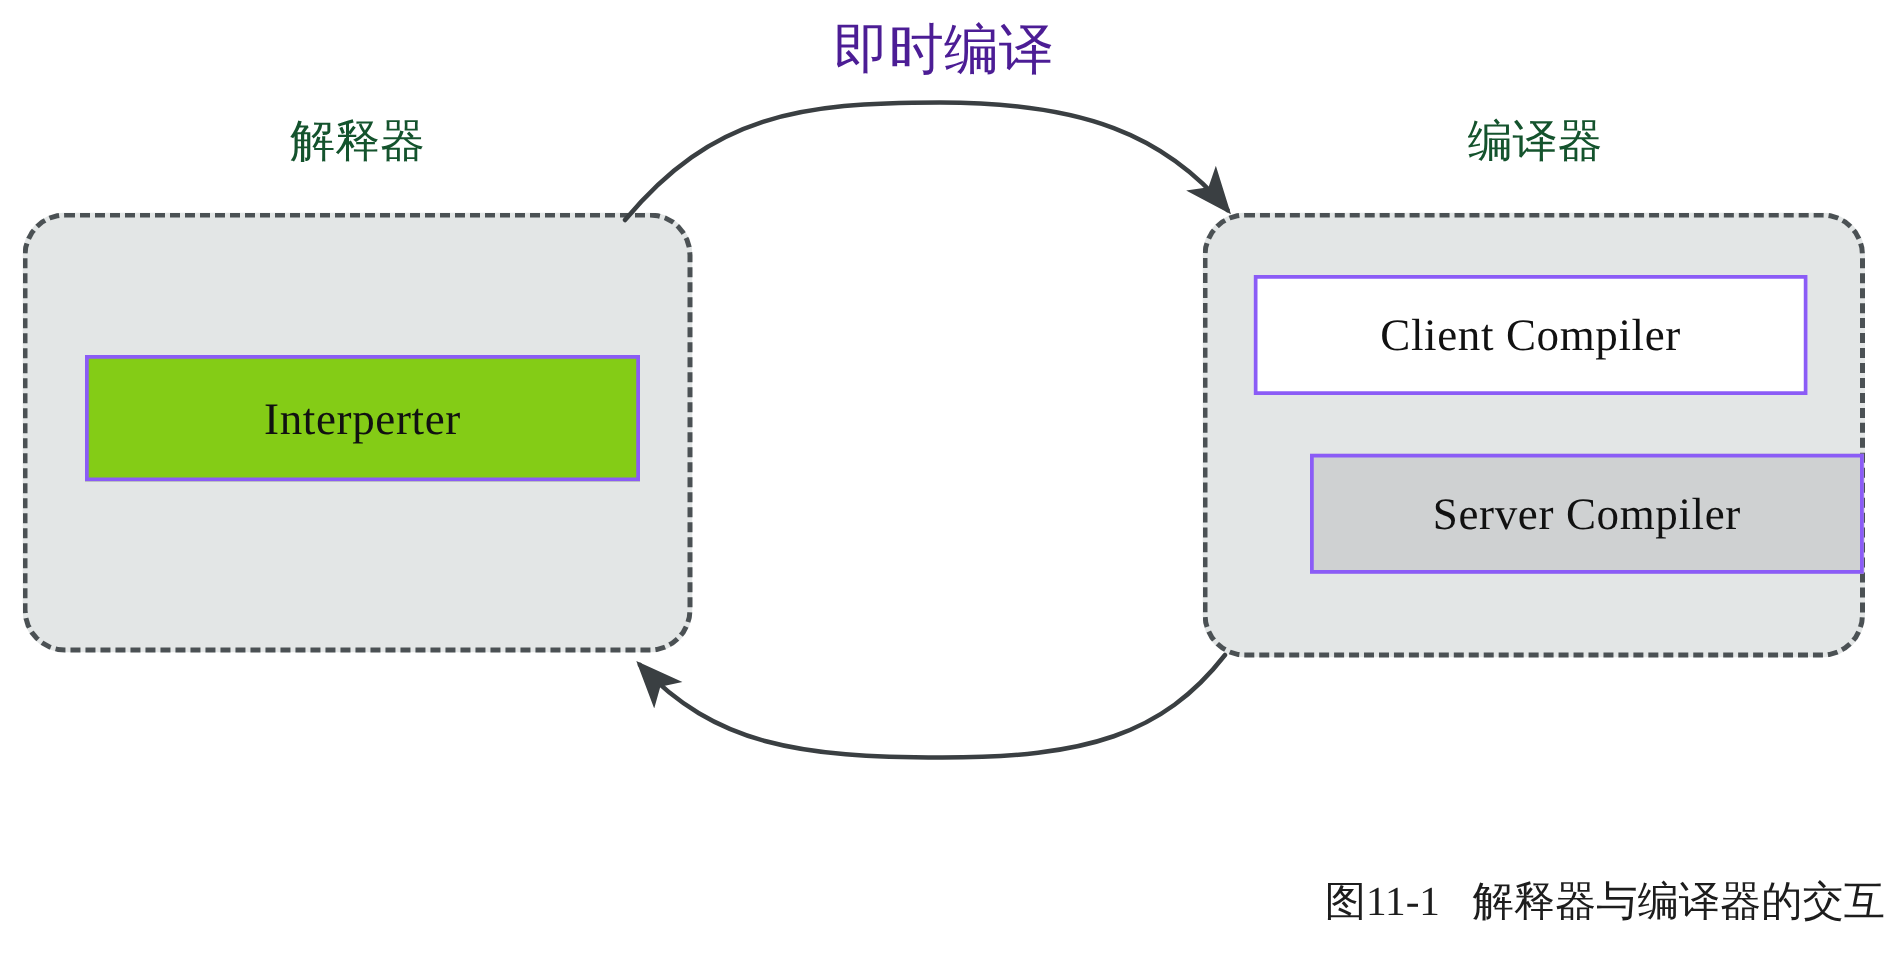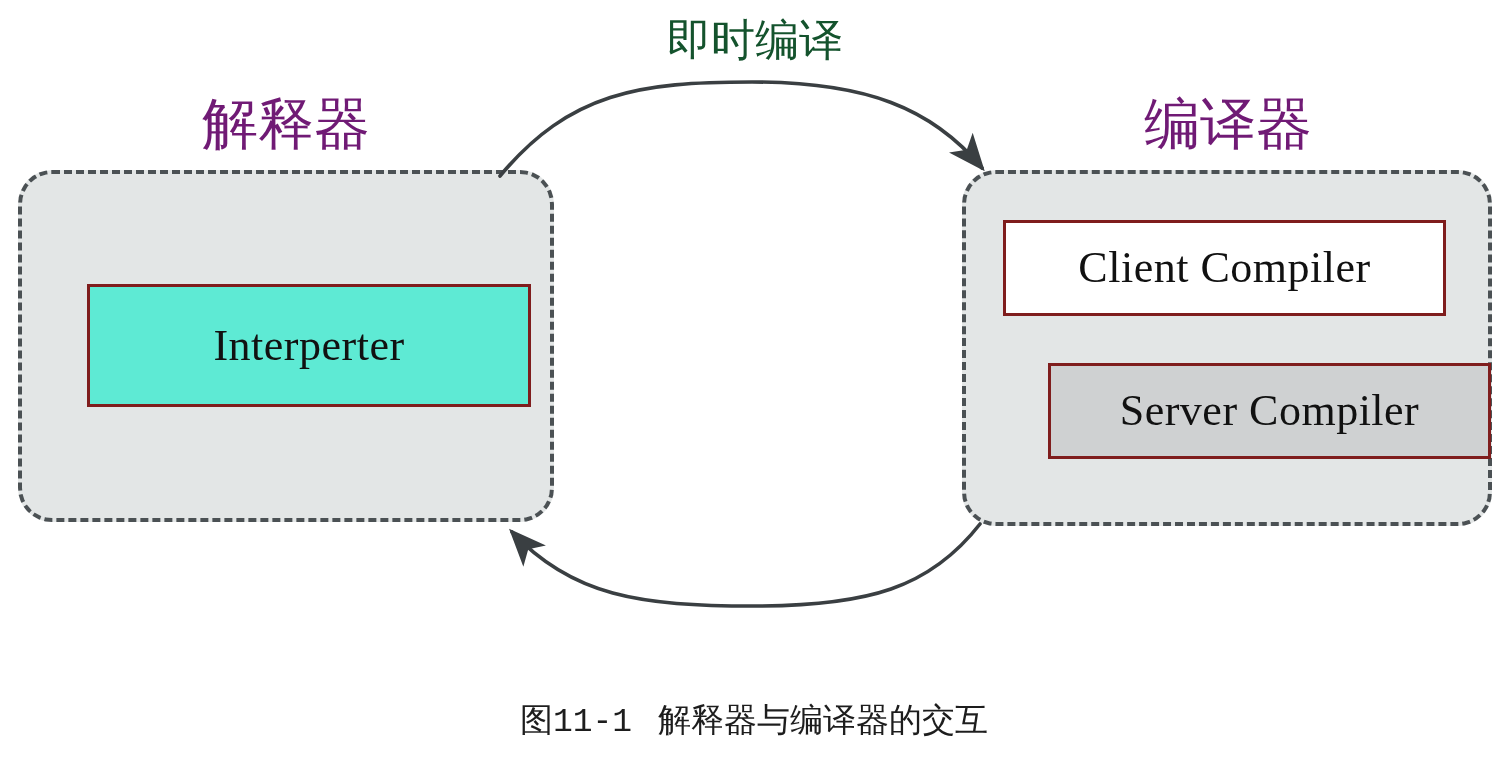--- a/index.html
+++ b/index.html
@@ -40,59 +40,58 @@
     left: 962px;
     top: 170px;
     width: 530px;
     height: 356px;
   }
 
   
   .group-title {
     position: absolute;
     font-family: "DejaVu Sans", "Liberation Sans", sans-serif;
-    font-size: 56px;
+    font-size: 36px;
     line-height: 1;
     font-weight: 400;
-    color: #701a75;
+    color: #14532d;
     white-space: nowrap;
     text-align: center;
   }
   #interpreter-title {
     left: 0px;
     top: 96px;
     width: 572px;
   }
   #compiler-title {
     left: 942px;
     top: 96px;
     width: 572px;
   }
 
   
   .inner-box {
     position: absolute;
     box-sizing: border-box;
-    border: 3px solid #7f1d1d;
+    border: 3px solid #8b5cf6;
     display: flex;
     align-items: center;
     justify-content: center;
     font-family: "Liberation Serif", "DejaVu Serif", serif;
-    font-size: 44px;
+    font-size: 36px;
     line-height: 1;
     color: #111111;
     letter-spacing: 0.5px;
   }
   #interperter-box {
     left: 68px;
     top: 284px;
     width: 444px;
-    height: 123px;
-    background: #5eead4;
-    margin-left: 19px;
+    height: 101px;
+    background: #84cc16;
   }
   #client-compiler-box {
     left: 1003px;
     top: 220px;
     width: 443px;
     height: 96px;
     background: #ffffff;
   }
   #server-compiler-box {
     left: 1048px;
@@ -101,21 +100,21 @@
     height: 96px;
     background: #cfd1d2;
   }
 
   
   .arc-label {
     position: absolute;
     font-family: "DejaVu Sans", "Liberation Sans", sans-serif;
     font-size: 44px;
     line-height: 1;
-    color: #14532d;
+    color: #4c1d95;
     white-space: nowrap;
     text-align: center;
   }
   #jit-label {
     left: 505px;
     top: 18px;
     width: 500px;
   }
   #deopt-label {
     left: 505px;
@@ -132,22 +131,22 @@
     height: 768px;
     pointer-events: none;
   }
 
   
   #figure-caption {
     position: absolute;
     left: 0;
     top: 706px;
     width: 1508px;
-    text-align: center;
-    font-family: Liberation Mono, monospace;
+    text-align: right;
+    font-family: Liberation Serif, serif;
     font-size: 33px;
     line-height: 1;
     color: #1d1d1d;
     white-space: nowrap;
   }
   #figure-caption .cap-num { margin-right: 26px; }
 </style>
 </head>
 <body>
 

